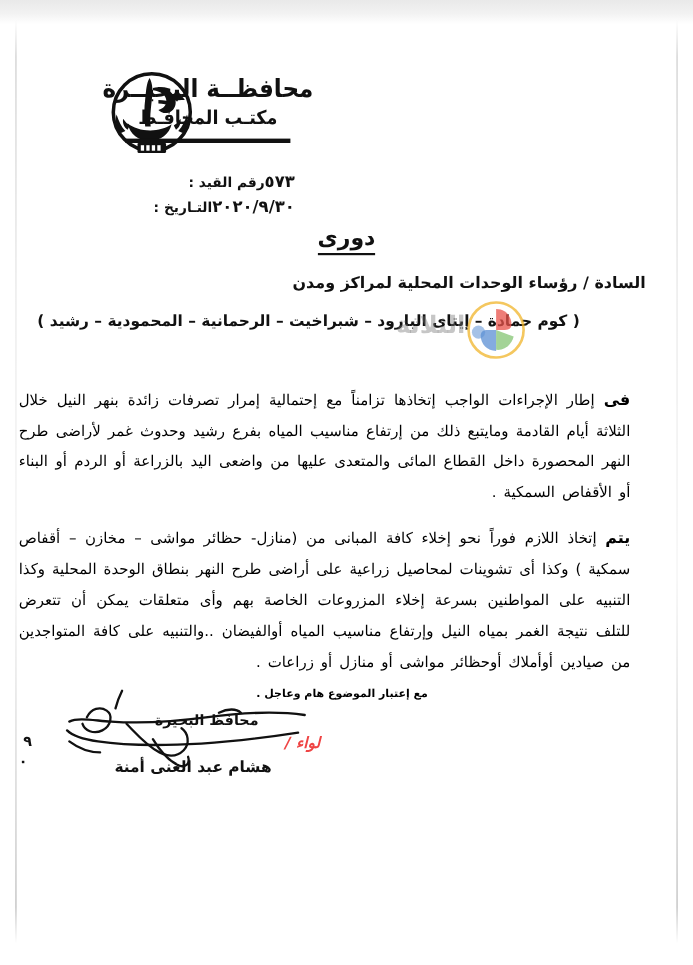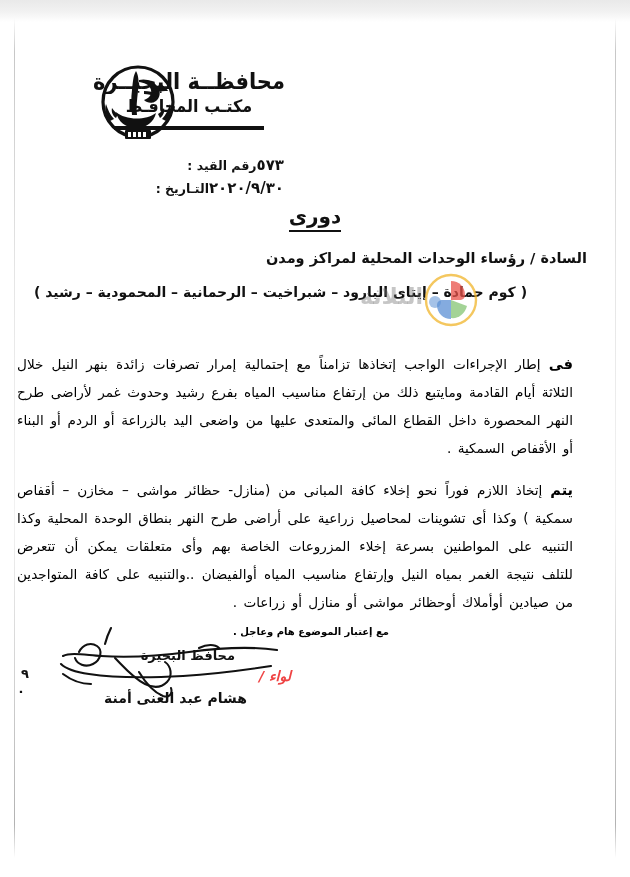--- a/index.html
+++ b/index.html
@@ -103,21 +103,21 @@
     text-align: right;
     color: #111;
   }
   .meta-row {
     font-size: 12.5px;
     font-weight: bold;
     line-height: 1.55;
     white-space: nowrap;
   }
   .meta-label { letter-spacing: 1px; }
-  .meta-value { font-size: 15px; letter-spacing: 2px; margin-right: 12px; }
+  .meta-value { font-size: 15px; letter-spacing: 2px; margin-right: 28px; }
 
   
   .doc-kind {
     position: absolute;
     top: 182px;
     left: 0;
     width: 598px;
     text-align: center;
   }
   .doc-kind span {

